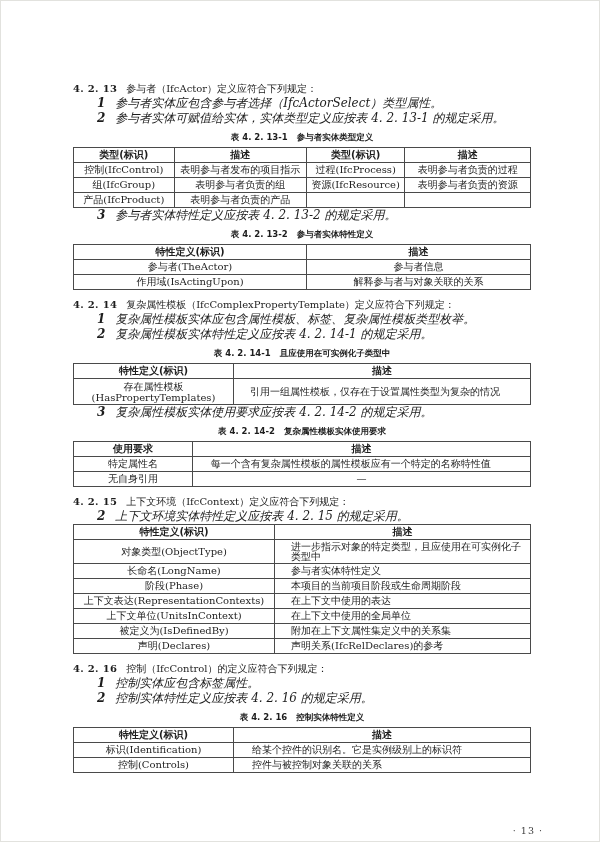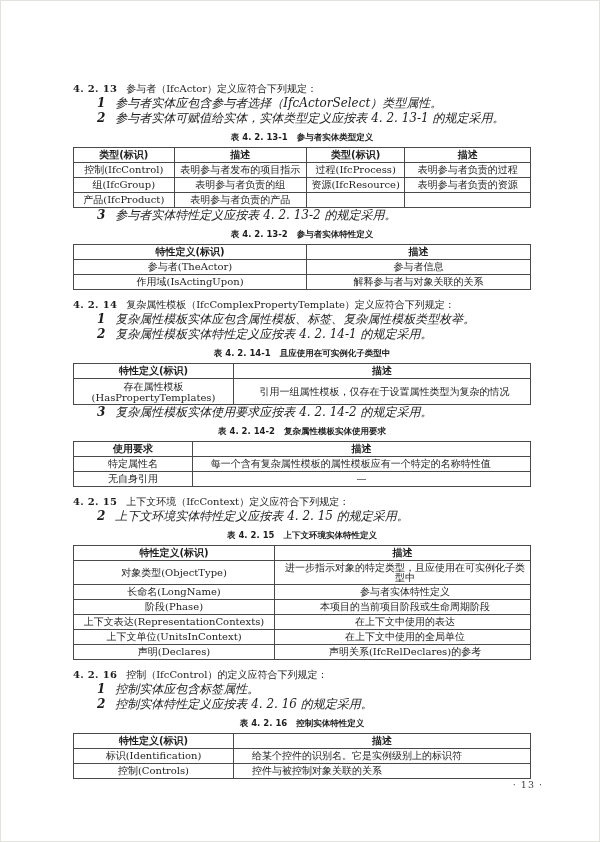--- a/index.html
+++ b/index.html
@@ -28,26 +28,26 @@
     width:100%;border-collapse:collapse;table-layout:fixed;
     font-size:10px;border:1.5px solid #2b2b2b;
   }
   th,td{
     border:0.8px solid #4a4a4a;text-align:center;vertical-align:middle;
     padding:1.5px 3px;line-height:10px;height:11px;
     font-family:"DejaVu Serif","Liberation Serif",serif;font-weight:normal;
     overflow:hidden;
   }
   th{font-family:"DejaVu Sans","Liberation Sans",sans-serif;font-weight:bold;}
-  td.left{text-align:center;padding-left:8px;}
+  td.left{text-align:left;padding-left:16px;}
   td.left-lg{text-align:left;padding-left:18px;}
   .twoline{display:block;line-height:11px;}
 
   .pagenum{
-    position:absolute;top:778px;right:56px;font-size:9.5px;color:#3c3c3c;
+    position:absolute;top:824px;right:56px;font-size:9.5px;color:#3c3c3c;
     letter-spacing:1px;
     margin-left:12px;
   }
 </style>
 </head>
 <body>
 
 <div class="page">
   <div class="content">
 
@@ -160,21 +160,20 @@
       <tr>
         <td>无自身引用</td>
         <td>—</td>
       </tr>
     </tbody>
       </table>
 
     <p class="clause"><span class="cnum">4. 2. 15</span><span>上下文环境（IfcContext）定义应符合下列规定：</span></p>
     <p class="item"><span class="inum">2</span><span>上下文环境实体特性定义应按表 4. 2. 15 的规定采用。</span></p>
 
-    <p class="tcaption"><span class="tlabel">表 4. 2. 15</span><span>上下文环境实体特性定义</span></p>
     <table>
       <colgroup>
           <col style="width:44%">
           <col style="width:56%">
         </colgroup>
       <tbody>
           <tr>
         <th>特性定义(标识)</th>
         <th>描述</th>
       </tr>
@@ -190,20 +189,24 @@
         <td>阶段(Phase)</td>
         <td class="left">本项目的当前项目阶段或生命周期阶段</td>
       </tr>
       <tr>
         <td>上下文表达(RepresentationContexts)</td>
         <td class="left">在上下文中使用的表达</td>
       </tr>
       <tr>
         <td>上下文单位(UnitsInContext)</td>
         <td class="left">在上下文中使用的全局单位</td>
+      </tr>
+      <tr>
+        <td>被定义为(IsDefinedBy)</td>
+        <td class="left">附加在上下文属性集定义中的关系集</td>
       </tr>
       <tr>
         <td>声明(Declares)</td>
         <td class="left">声明关系(IfcRelDeclares)的参考</td>
       </tr>
     </tbody>
       </table>
 
     <p class="clause"><span class="cnum">4. 2. 16</span><span>控制（IfcControl）的定义应符合下列规定：</span></p>
     <p class="item"><span class="inum">1</span><span>控制实体应包含标签属性。</span></p>

